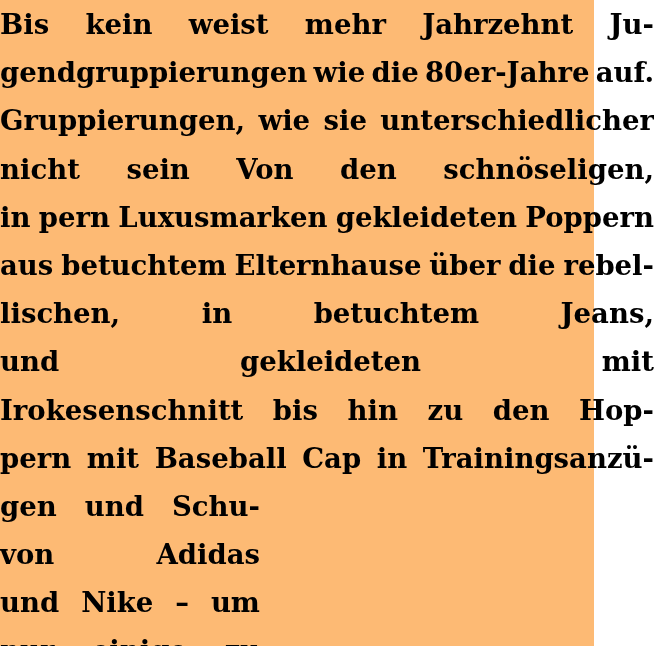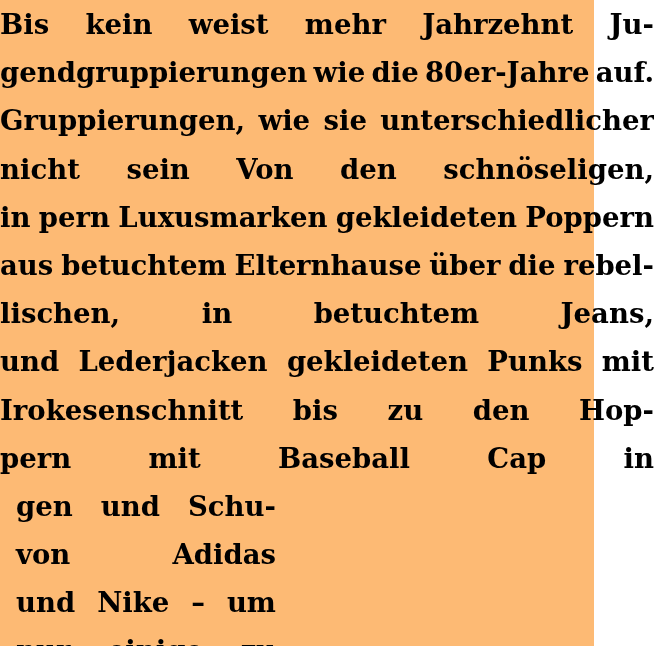--- a/index.html
+++ b/index.html
@@ -47,21 +47,20 @@
     justify-content: space-between;
     width: 654px;
   }
   .line.justify > span {
     display: inline-block;
     white-space: pre;
   }
   
   .line.narrow {
     width: 260px;
-    padding-left: 16px;
   }
   .line.narrow.justify {
     width: 260px;
   }
 </style>
 </head>
 <body>
 
 <div id="page">
   <div class="text-block" id="text-block">
@@ -109,38 +108,38 @@
         <span>rebel-</span>
       </div>
       <div class="line justify">
         <span>lischen,</span>
         <span>in</span>
         <span>betuchtem</span>
         <span>Jeans,</span>
       </div>
       <div class="line justify">
         <span>und</span>
-        <span>Lederjacken</span>
         <span>gekleideten</span>
-        <span>Punks</span>
         <span>mit</span>
       </div>
       <div class="line justify">
         <span>Irokesenschnitt</span>
         <span>bis</span>
+        <span>hin</span>
         <span>zu</span>
         <span>den</span>
         <span>Hop-</span>
       </div>
       <div class="line justify">
         <span>pern</span>
         <span>mit</span>
         <span>Baseball</span>
         <span>Cap</span>
         <span>in</span>
+        <span>Trainingsanzü-</span>
       </div>
       <div class="line justify narrow">
         <span>gen</span>
         <span>und</span>
         <span>Schu-</span>
       </div>
       <div class="line justify narrow">
         <span>von</span>
         <span>Adidas</span>
       </div>

